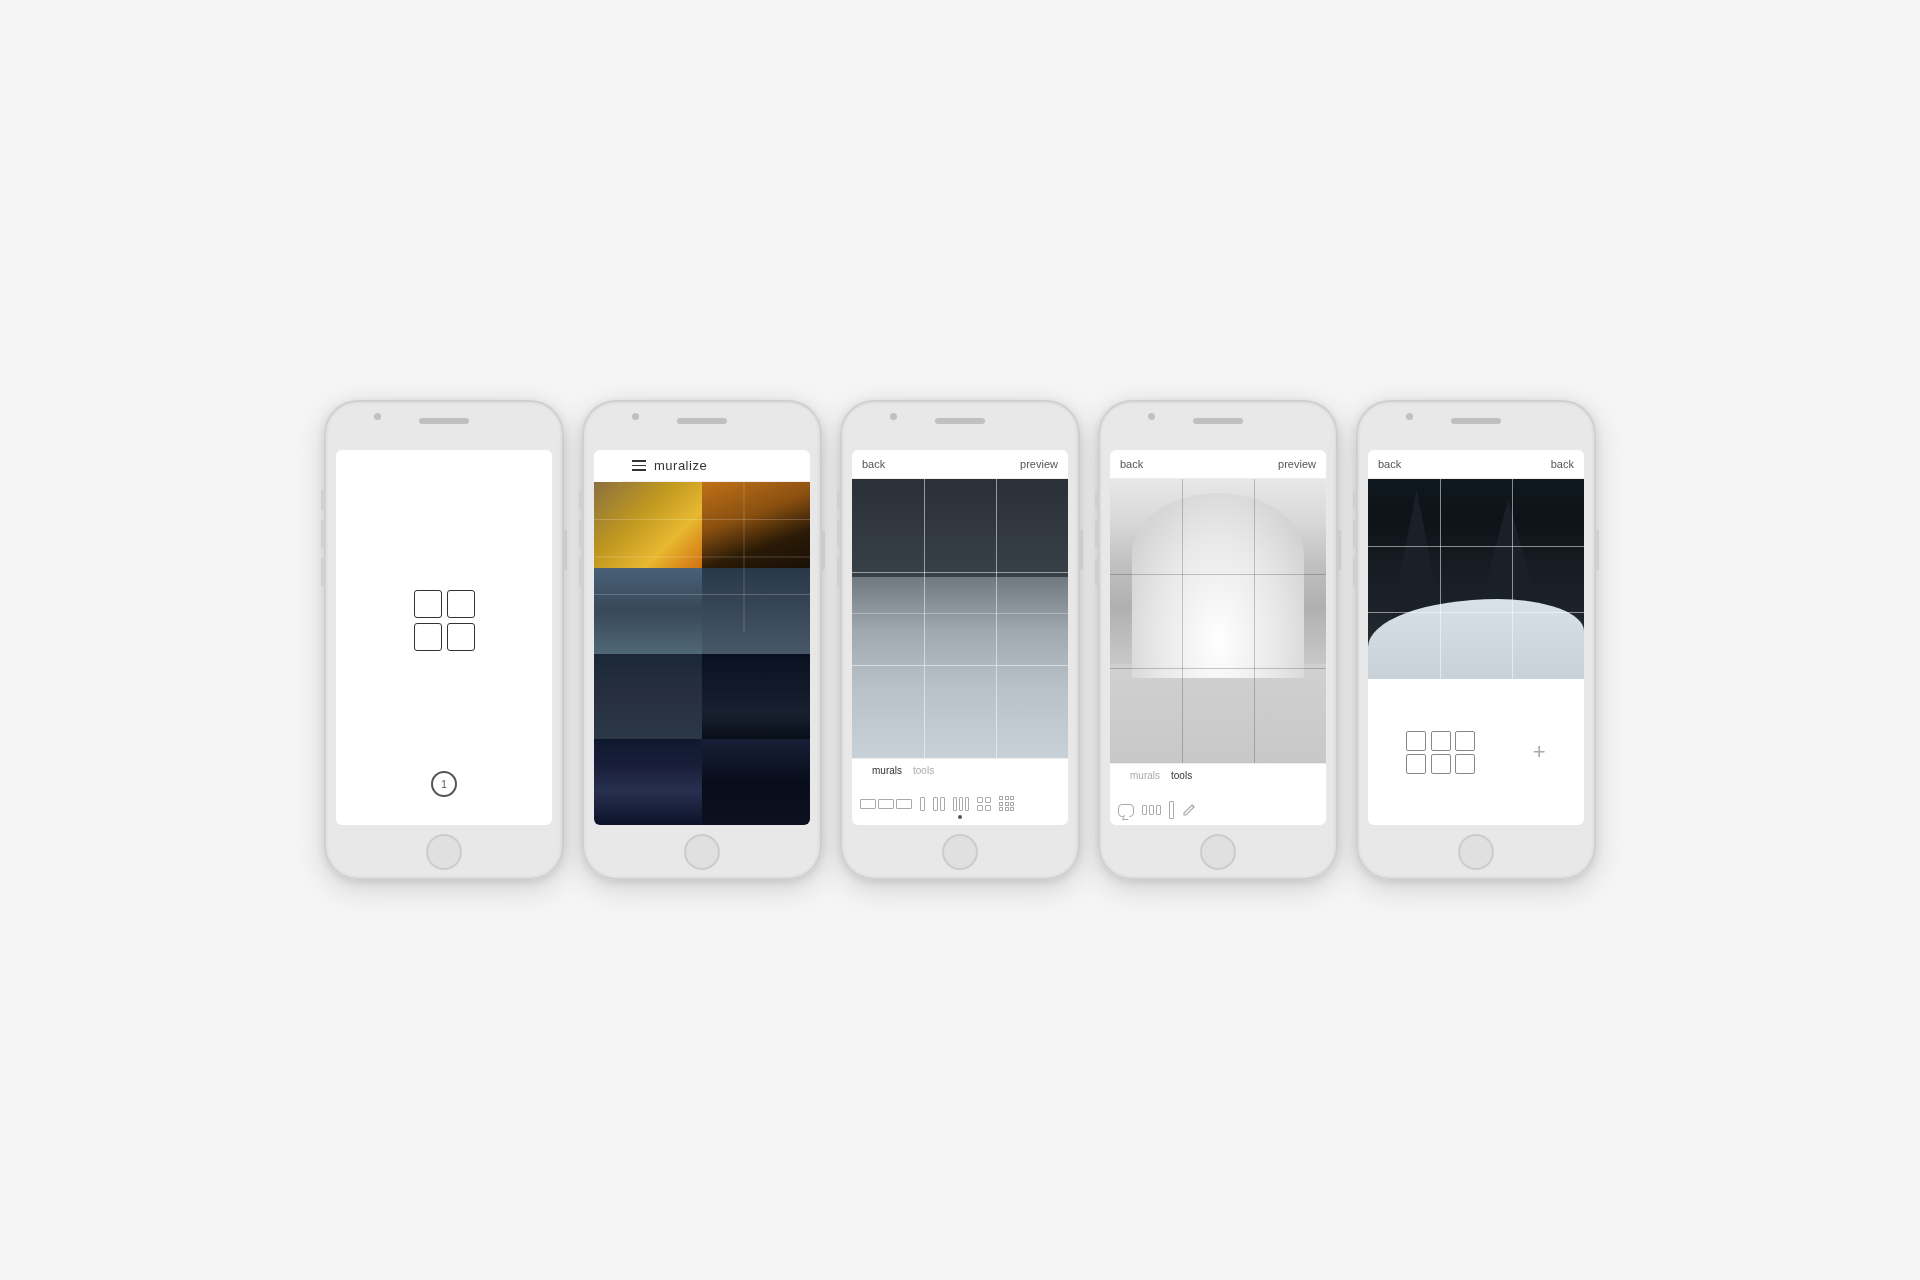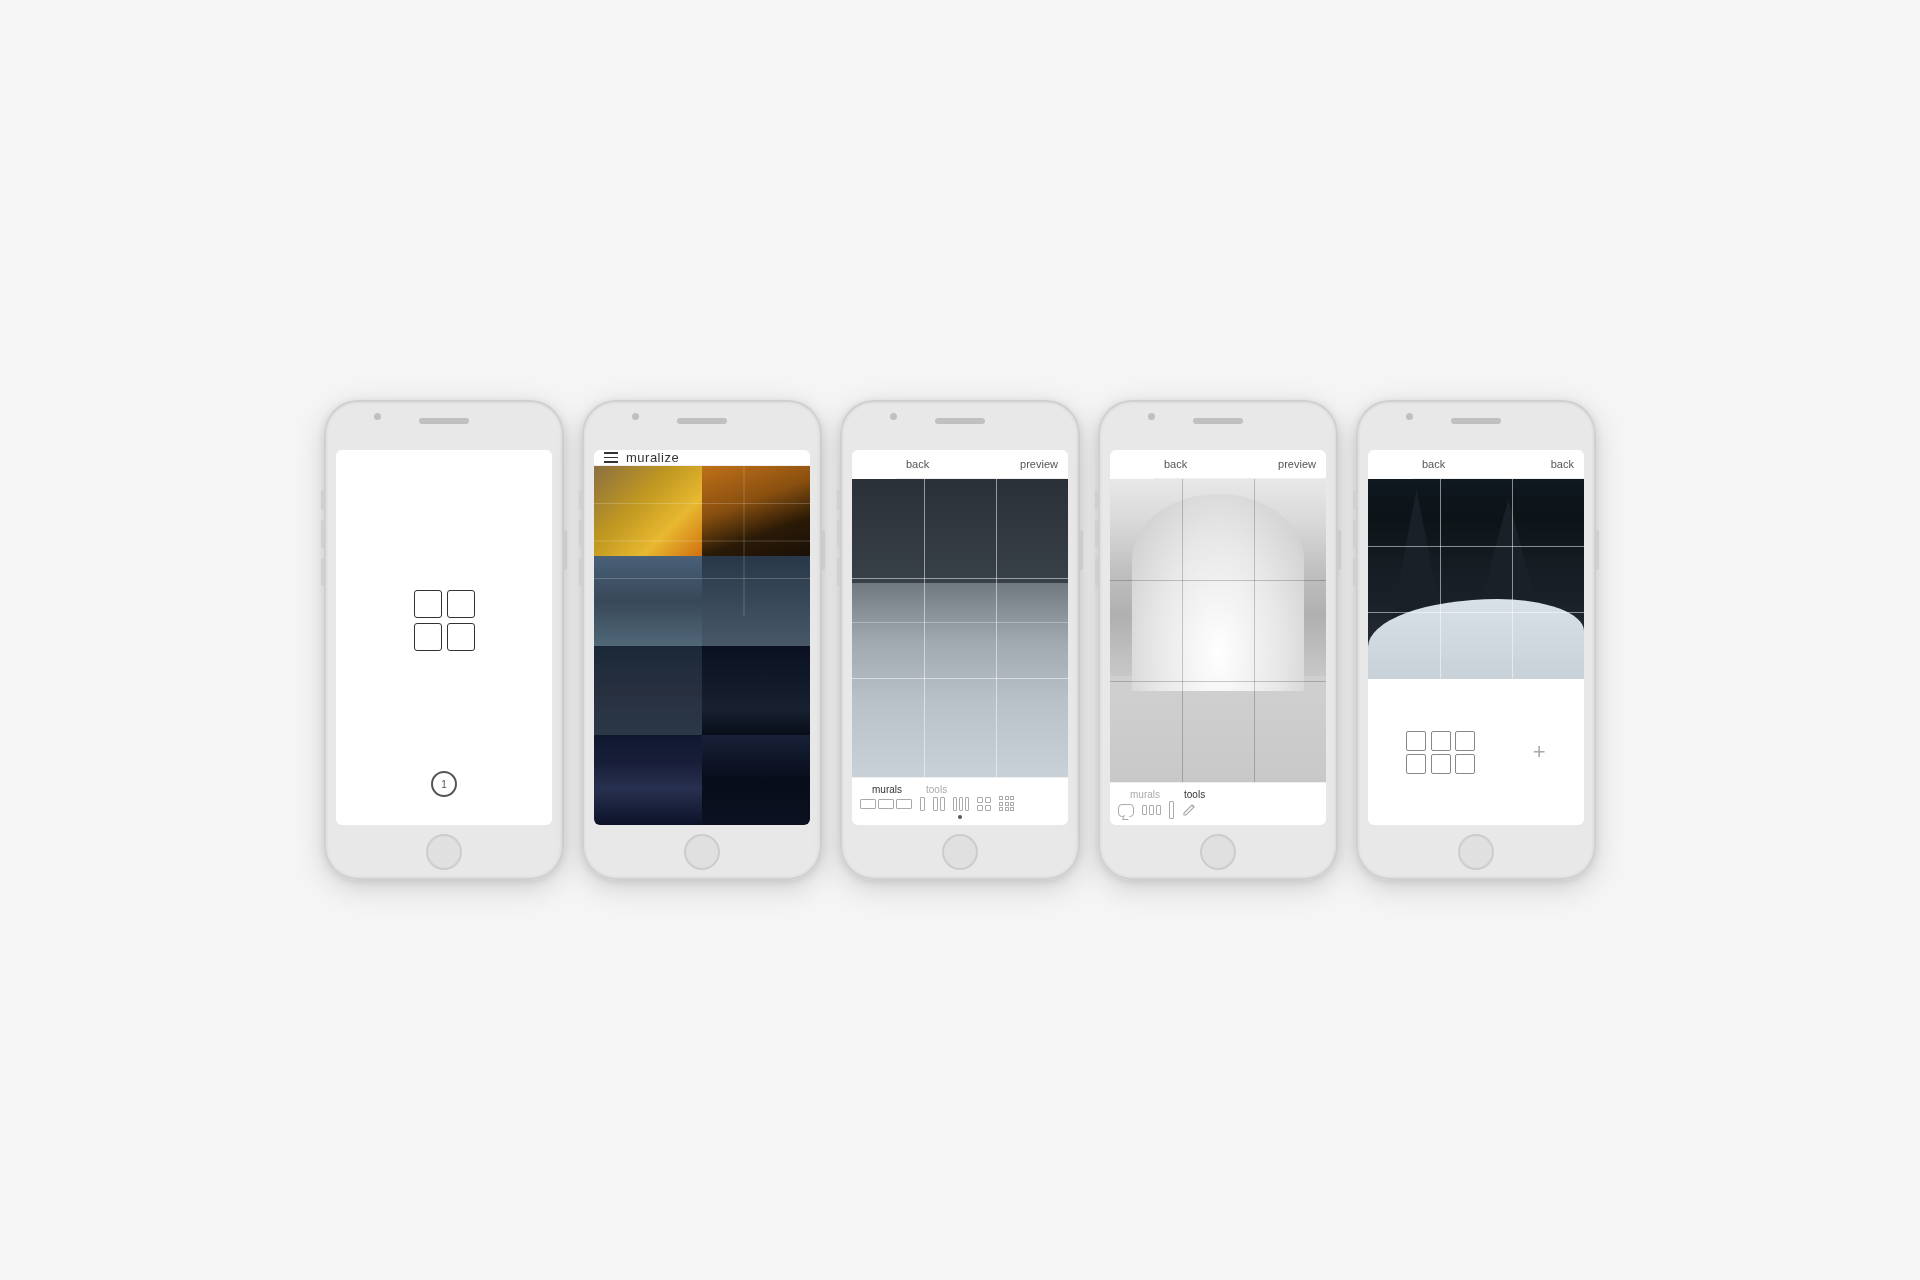--- a/index.html
+++ b/index.html
@@ -151,23 +151,24 @@
       border-radius: 50%;
       display: flex; align-items: center; justify-content: center;
       font-size: 10px;
       color: #555;
     }
 
     
     .phone2-header {
       display: flex;
       align-items: center;
-      padding: 0 10px;
+      padding: 8px 10px;
       border-bottom: 1px solid #eee;
       gap: 8px;
+      margin-left: 28px;
     }
     .hamburger-lines {
       display: flex;
       flex-direction: column;
       gap: 3px;
     }
     .hamburger-line {
       width: 14px; height: 1.5px; background: #333;
     }
     .phone2-title {
@@ -207,40 +208,39 @@
       z-index: 10;
     }
 
     
     .editor-header {
       display: flex;
       justify-content: space-between;
       align-items: center;
       padding: 8px 10px;
       border-bottom: 1px solid #eee;
-      margin-left: 44px;
     }
     .editor-header-btn {
       font-size: 11px;
       color: #555;
       cursor: pointer;
     }
     .editor-photo-area {
       flex: 1;
       position: relative;
       overflow: hidden;
     }
     .editor-bottom {
       padding: 6px 8px;
       border-top: 1px solid #eee;
     }
     .editor-tabs {
       display: flex;
-      gap: 24px;
-      margin-bottom: 1px;
+      gap: 11px;
+      margin-bottom: 20px;
       padding-left: 12px;
     }
     .editor-tab {
       font-size: 10px;
       color: #aaa;
       cursor: pointer;
     }
     .editor-tab.active {
       color: #333;
     }

